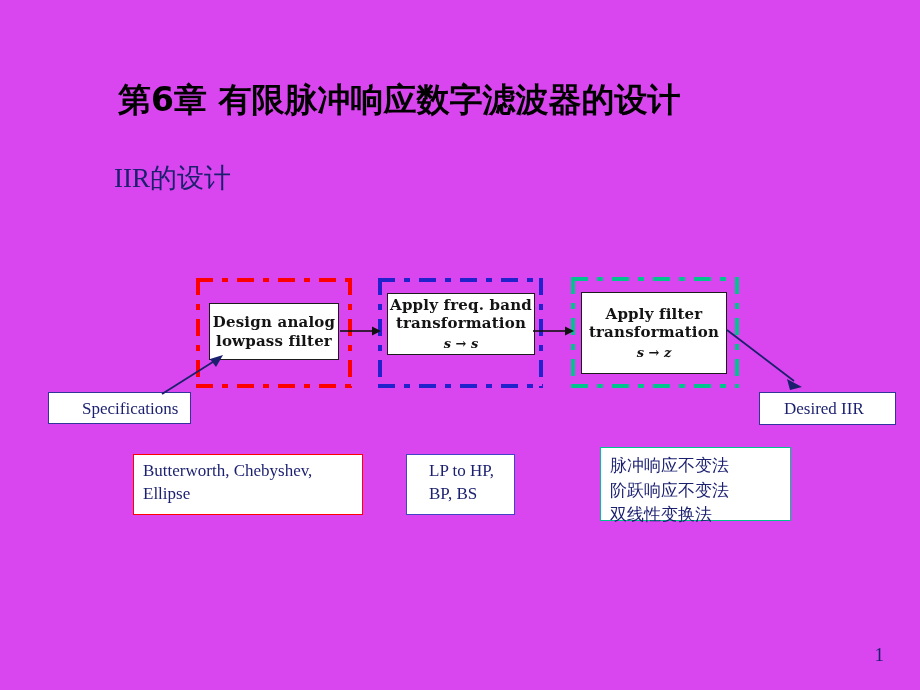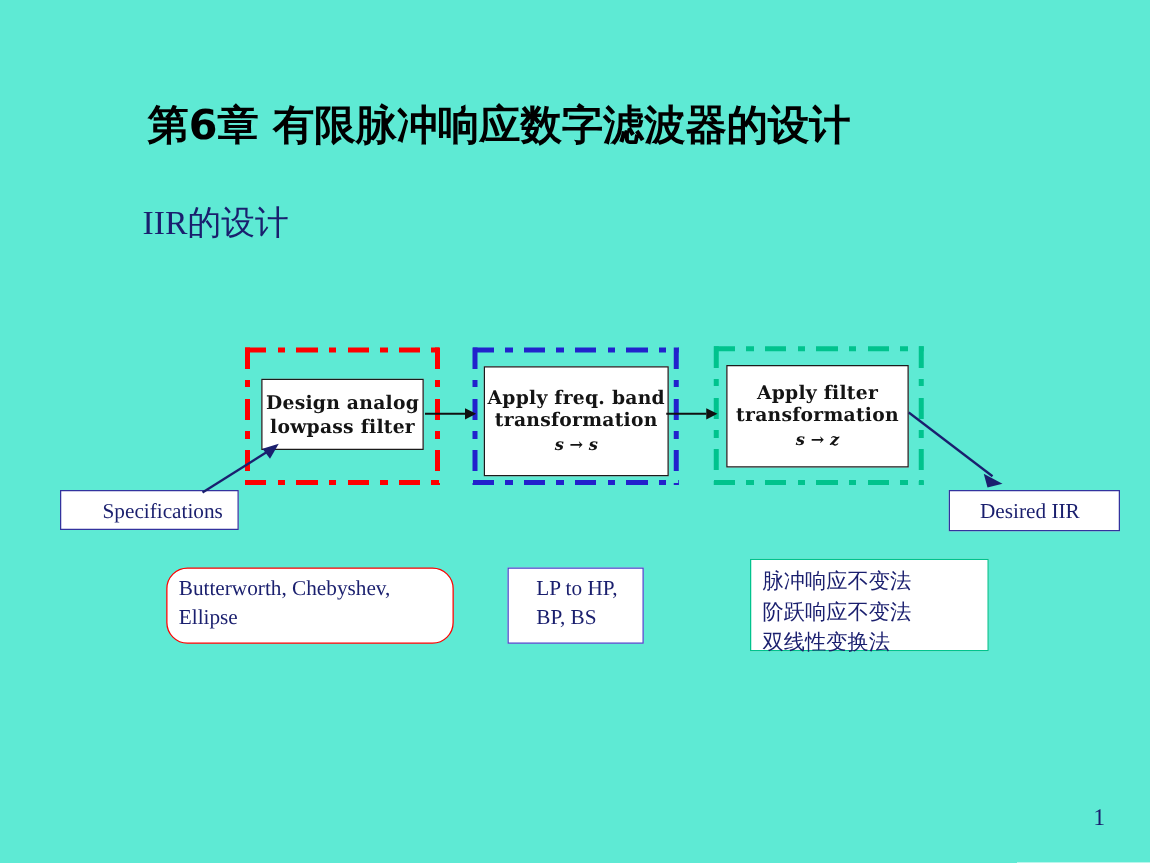--- a/index.html
+++ b/index.html
@@ -4,21 +4,21 @@
 <style>
   html, body {
     margin: 0;
     padding: 0;
     background: #ffffff;
   }
   #slide {
     position: relative;
     width: 920px;
     height: 690px;
-    background: #5eead4;
+    background: #d946ef;
     overflow: hidden;
     font-family: "Liberation Serif", "DejaVu Serif", serif;
   }
 
   
   .slide-title {
     position: absolute;
     left: 118px;
     top: 78px;
     width: 720px;
@@ -181,21 +181,21 @@
   </div>
   <div class="proc-box" style="left:209px; top:303px; width:130px; height:57px;">
     <span class="l1">Design analog</span>
     <span class="l2">lowpass filter</span>
   </div>
 
   <div class="frame dashdot dd-blue" style="left:378px; top:278px; width:165px; height:110px;">
     <span class="edge-l"></span>
     <span class="edge-r"></span>
   </div>
-  <div class="proc-box" style="left:387px; top:293px; width:148px; height:88px;">
+  <div class="proc-box" style="left:387px; top:293px; width:148px; height:62px;">
     <span class="l1">Apply freq. band</span>
     <span class="l2">transformation</span>
     <span class="map">s → s</span>
   </div>
 
   <div class="frame dashdot dd-teal" style="left:571px; top:277px; width:168px; height:111px;">
     <span class="edge-l"></span>
     <span class="edge-r"></span>
   </div>
   <div class="proc-box" style="left:581px; top:292px; width:146px; height:82px;">
@@ -225,21 +225,21 @@
 
   <svg class="connector" style="left:724px; top:326px;" width="86" height="68" viewBox="0 0 86 68">
     <line x1="3" y1="4" x2="70" y2="55" stroke="#1a1f6e" stroke-width="1.8"></line>
     <polygon points="78,61 63,53 66,64" fill="#1a1f6e"></polygon>
   </svg>
 
   <div class="label-box lb-navy" style="left:759px; top:392px; width:137px; height:33px;padding-left:24px;">
     <span class="line">Desired IIR</span>
   </div>
 
-  <div class="label-box lb-red" style="left:133px; top:454px; width:230px; height:61px;border-radius:17px;">
+  <div class="label-box lb-red" style="left:133px; top:454px; width:230px; height:61px;">
     <span class="line">Butterworth, Chebyshev,</span>
     <span class="line">Ellipse</span>
   </div>
 
   <div class="label-box lb-blue" style="left:406px; top:454px; width:109px; height:61px;">
     <span class="line">LP to HP,</span>
     <span class="line">BP, BS</span>
   </div>
 
   <div class="label-box lb-teal cjk-box" style="left:576px; top:447px; width:191px; height:74px;">

